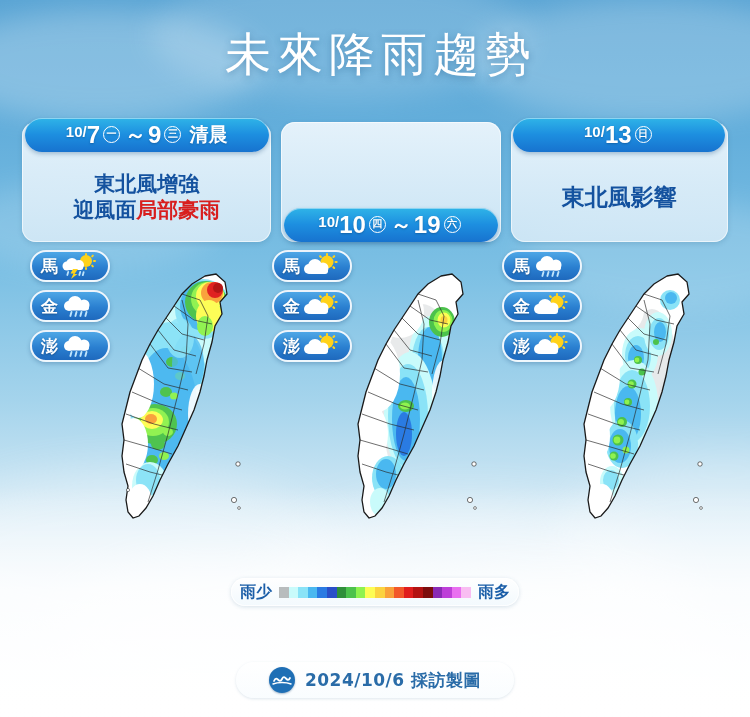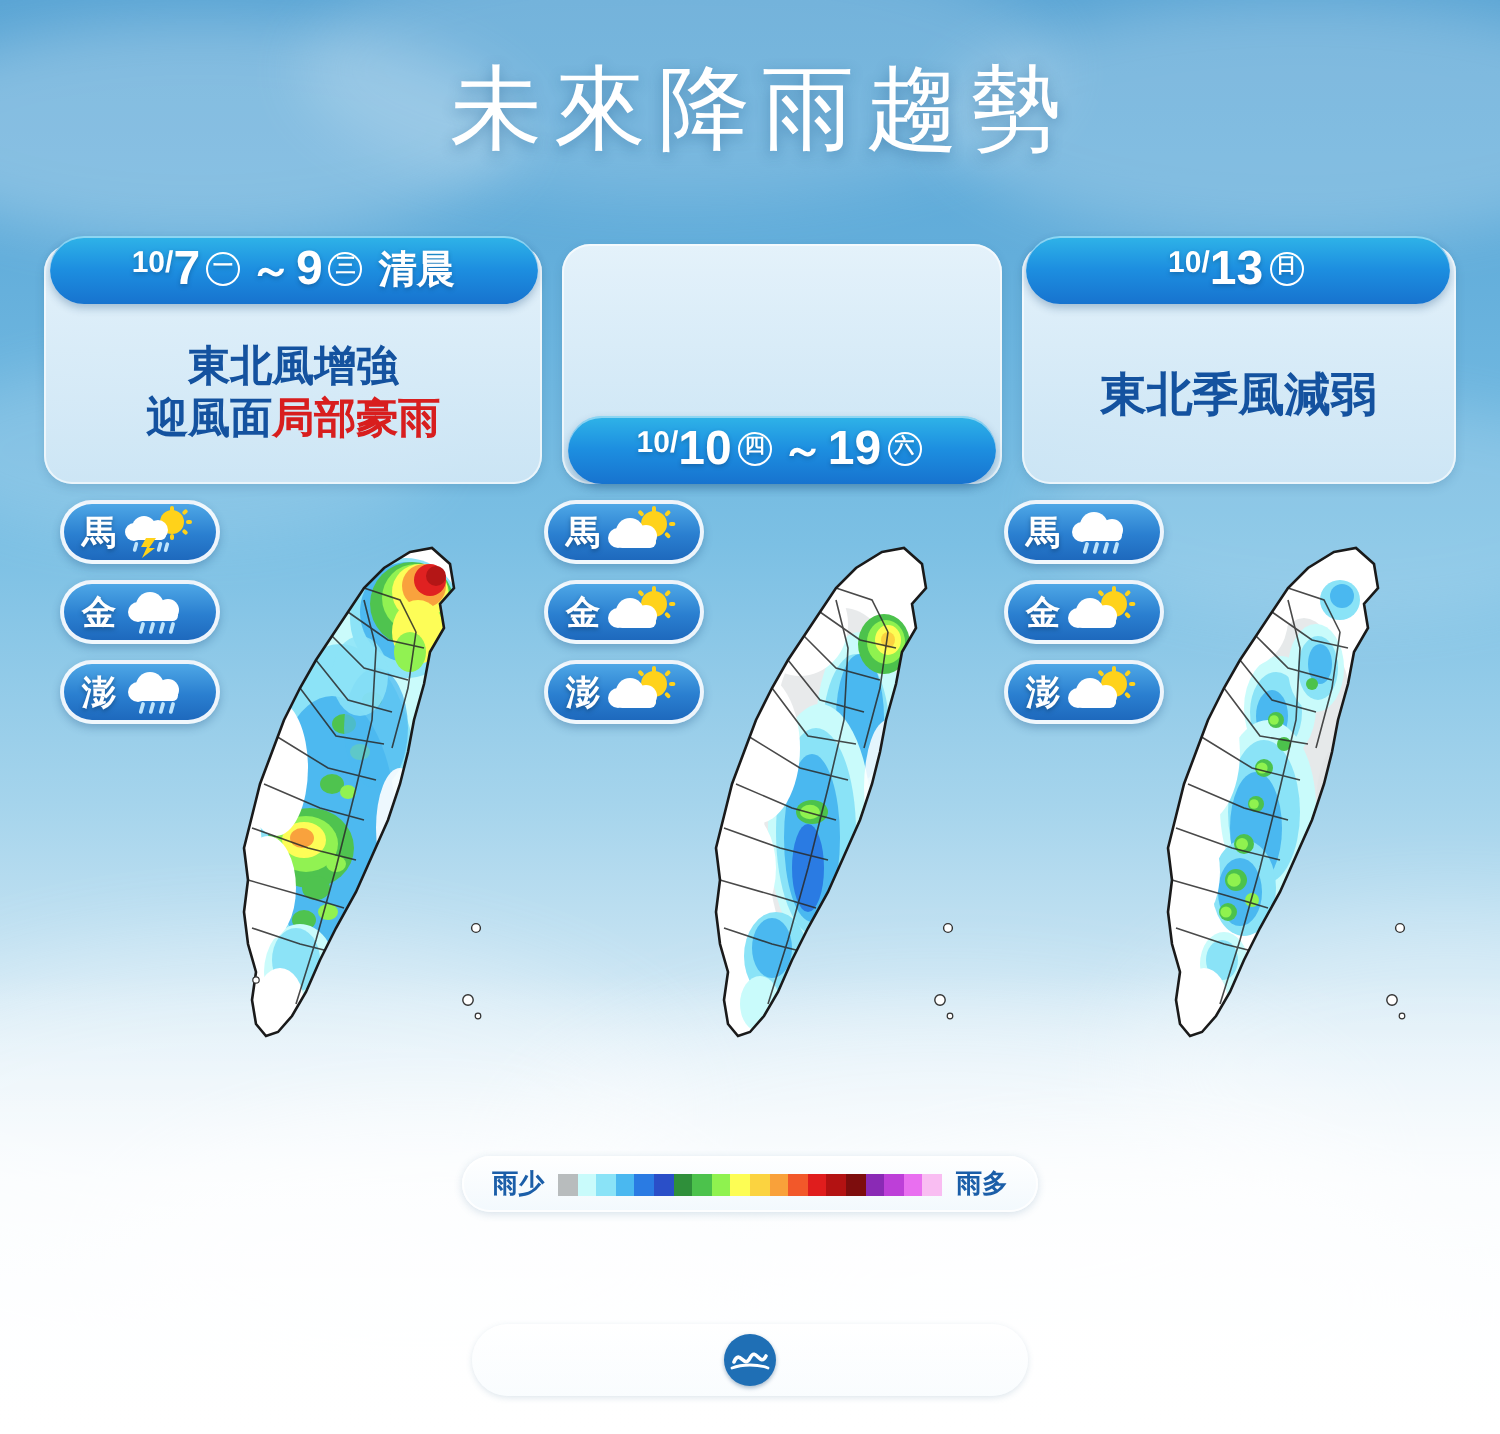--- a/index.html
+++ b/index.html
@@ -89,21 +89,21 @@
 
   
   .map{position:absolute;top:14px;}
   .m1{left:78px;} .m2{left:72px;} .m3{left:68px;}
 
   
   #legend{position:absolute;left:231px;top:578px;width:288px;height:28px;border-radius:14px;
     background:linear-gradient(180deg,rgba(255,255,255,.85),rgba(240,248,253,.8));
     box-shadow:0 1px 4px rgba(60,110,150,.2), inset 0 0 0 1px rgba(255,255,255,.8);
     display:flex;align-items:center;justify-content:center;gap:7px;}
-  .lglab{font-size:13px;font-weight:bold;color:#1b5ea8;
+  .lglab{font-size:16px;font-weight:bold;color:#1b5ea8;
          font-family:Liberation Serif, serif;}
   #scale{display:flex;height:11px;}
   .sw{width:9.6px;height:11px;}
 
   
   #footer{position:absolute;left:236px;top:662px;width:278px;height:36px;border-radius:18px;
     background:linear-gradient(180deg,rgba(255,255,255,.8),rgba(246,251,254,.62));
     box-shadow:0 1px 3px rgba(80,120,155,.18);
     display:flex;align-items:center;justify-content:center;gap:10px;}
   .logo{width:26px;height:26px;border-radius:50%;background:#1f6fb5;
@@ -160,21 +160,21 @@
     </div>
   </div>
 
   <div class="card w3">
     <div class="pill">
       <span class="dt">10/</span>
         <span class="dn">13</span>
         <span class="wk">日</span>
     </div>
     <div class="cbody">
-      <div>東北季風減弱</div>
+      <div>東北風影響</div>
     </div>
   </div>
 </div>
 
 <div id="cols">
 
   <div class="colgroup g1">
 
     <div class="wpill">
       <span class="wlab">馬</span>
@@ -643,13 +643,14 @@
   <span class="lglab">雨多</span>
 </div>
 
 <div id="footer">
   <span class="logo">
     <svg width="20" height="14" viewBox="0 0 20 14">
       <path d="M2,8 C5,1 7,12 10,6 C13,0 15,11 18,5" stroke="#ffffff" stroke-width="1.8" fill="none" stroke-linecap="round"></path>
       <path d="M1,11 C6,9 14,9 19,11" stroke="#ffffff" stroke-width="1.4" fill="none" stroke-linecap="round"></path>
     </svg>
   </span>
+  <span class="ftext">2024/10/6 採訪製圖</span>
 </div>
 
 </body></html>

